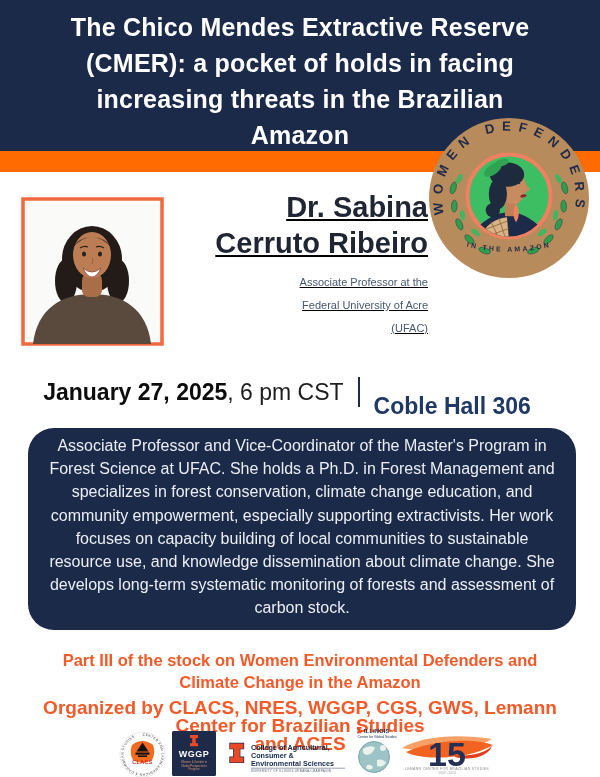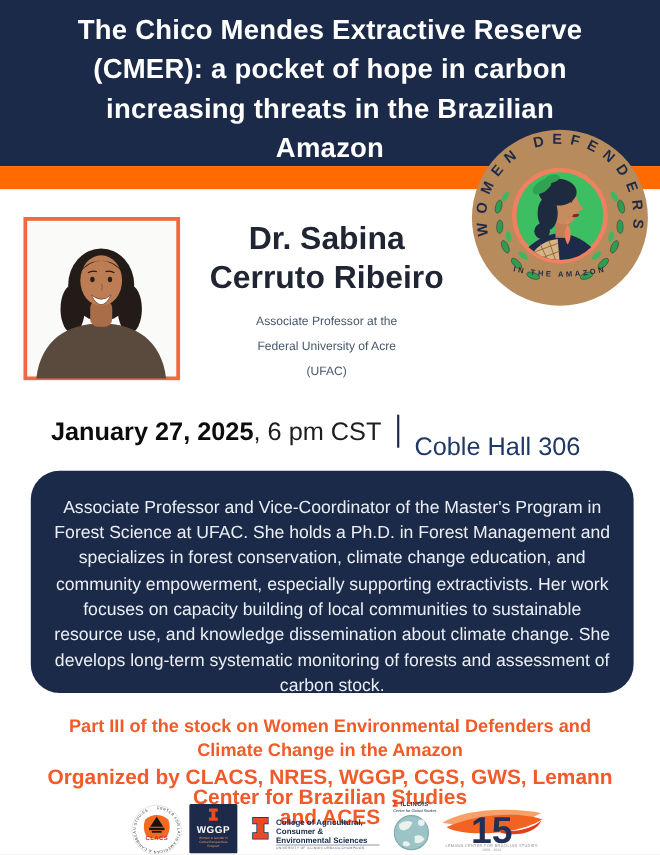--- a/index.html
+++ b/index.html
@@ -12,38 +12,38 @@
   .header{position:absolute;top:0;left:0;width:600px;height:151px;background:#1B2A49;}
   .header .title{padding-top:9px;text-align:center;}
   .header .title div{
     color:#ffffff;font-size:25px;font-weight:bold;line-height:36px;letter-spacing:.2px;
   }
   .stripe{position:absolute;top:151px;left:0;width:600px;height:21px;background:#FF6B00;}
   
   .badge{position:absolute;top:117px;left:428px;width:162px;height:162px;z-index:6;}
   
   .photo{position:absolute;top:197px;left:21px;width:143px;height:149px;}
-  .speaker{position:absolute;top:199px;left:166px;width:262px;text-align:center;}
+  .speaker{position:absolute;top:189px;left:166px;width:262px;text-align:right;text-decoration:underline;}
   .speaker .name div{font-size:29px;font-weight:bold;color:#1F2532;line-height:36px;}
   .speaker .role{margin-top:10px;}
   .speaker .role div{font-size:11px;color:#46586F;line-height:23px;}
   
   .when{
     position:absolute;top:375px;left:0;width:600px;height:34px;
     display:flex;align-items:center;justify-content:center;
     font-size:23px;color:#151515;transform:translateX(-13px);
   }
   .when .d{font-weight:bold;color:#0c0c0c;}
   .when .t{color:#1d1d1d;white-space:pre;}
   .when .bar{width:2px;height:30px;background:#1E2B45;margin:0 14px;}
-  .when .loc{font-weight:normal;color:#1F3864;margin-top:28px;}
+  .when .loc{font-weight:bold;color:#1F3864;margin-top:28px;}
   
   .bio{
     position:absolute;top:428px;left:28px;width:548px;height:202px;box-sizing:border-box;
-    background:#1B2A49;border-radius:26px;padding:22px 20px;
+    background:#1B2A49;border-radius:26px;padding:6px 20px;
     color:#EBEFF5;font-size:16px;line-height:23.2px;text-align:center;
   }
   
   .series{position:absolute;top:649px;left:20px;width:560px;text-align:center;color:#F15A29;}
   .series .big div{font-size:16.5px;font-weight:bold;line-height:22px;}
   .series .org{margin-top:6px;}
   .series .org div{font-size:19px;font-weight:bold;line-height:18px;}
   
   .logo{position:absolute;}
   .logo-clacs{top:731px;left:119px;width:47px;height:47px;}
@@ -60,21 +60,21 @@
   <defs>
     <path id="blockI" d="M0,0 H100 V38 H72 V102 H100 V140 H0 V102 H28 V38 H0 Z"></path>
   </defs>
 </svg>
 
 <div class="poster">
 
   <div class="header">
     <div class="title">
       <div>The Chico Mendes Extractive Reserve</div>
-      <div>(CMER): a pocket of hope in carbon</div>
+      <div>(CMER): a pocket of holds in facing</div>
       <div>increasing threats in the Brazilian</div>
       <div>Amazon</div>
     </div>
   </div>
   <div class="stripe"></div>
 
   <svg class="badge" viewBox="0 0 160 160">
     <circle cx="80" cy="80" r="79" fill="#B78B5B"></circle>
     <defs>
       <path id="arcTop" d="M 15,91 A 66,66 0 1 1 145,91" fill="none"></path>

